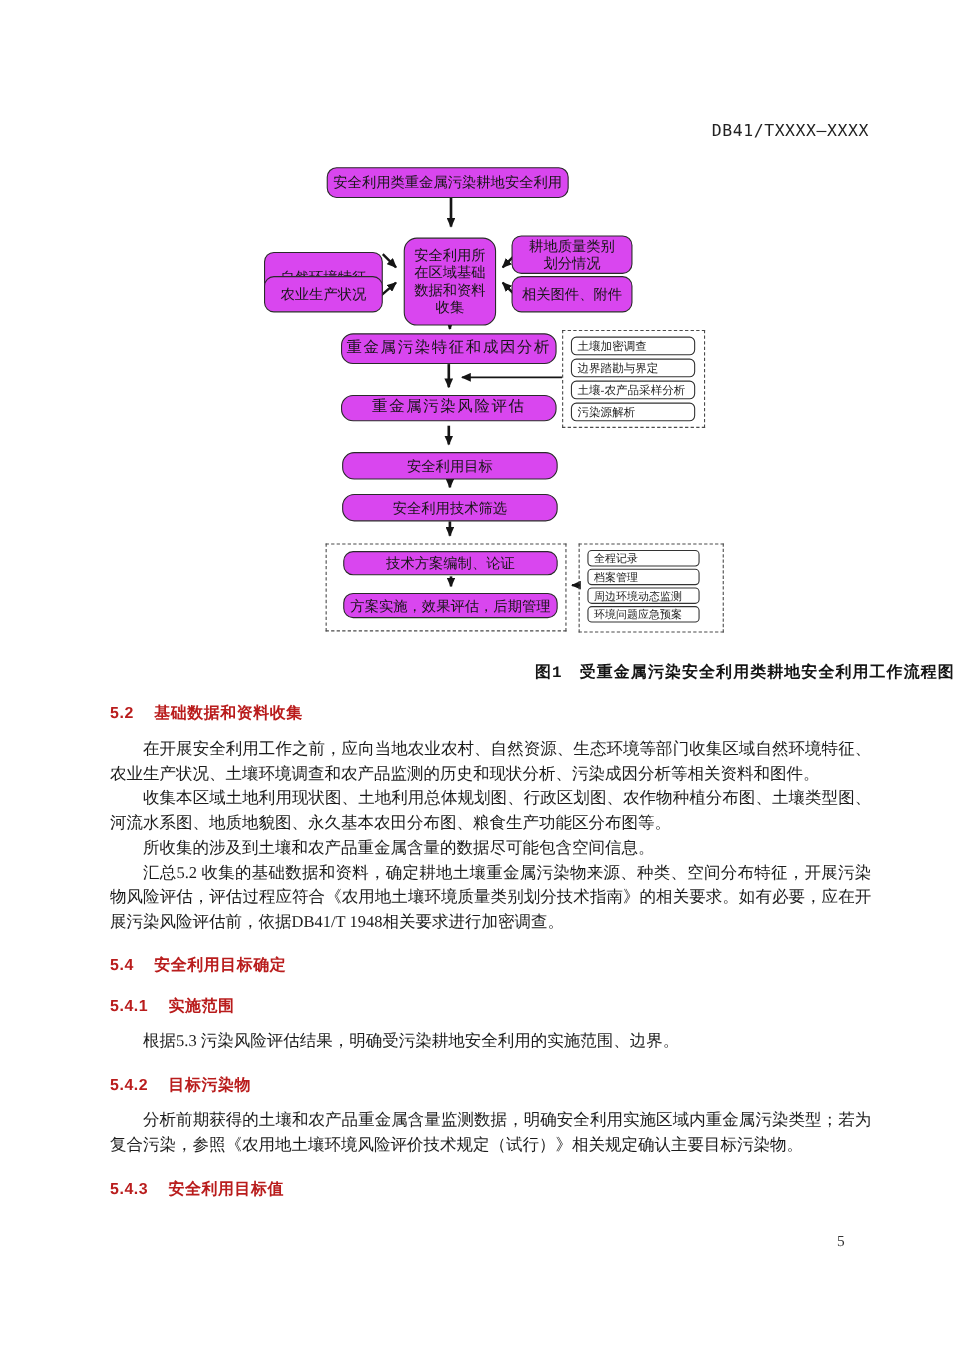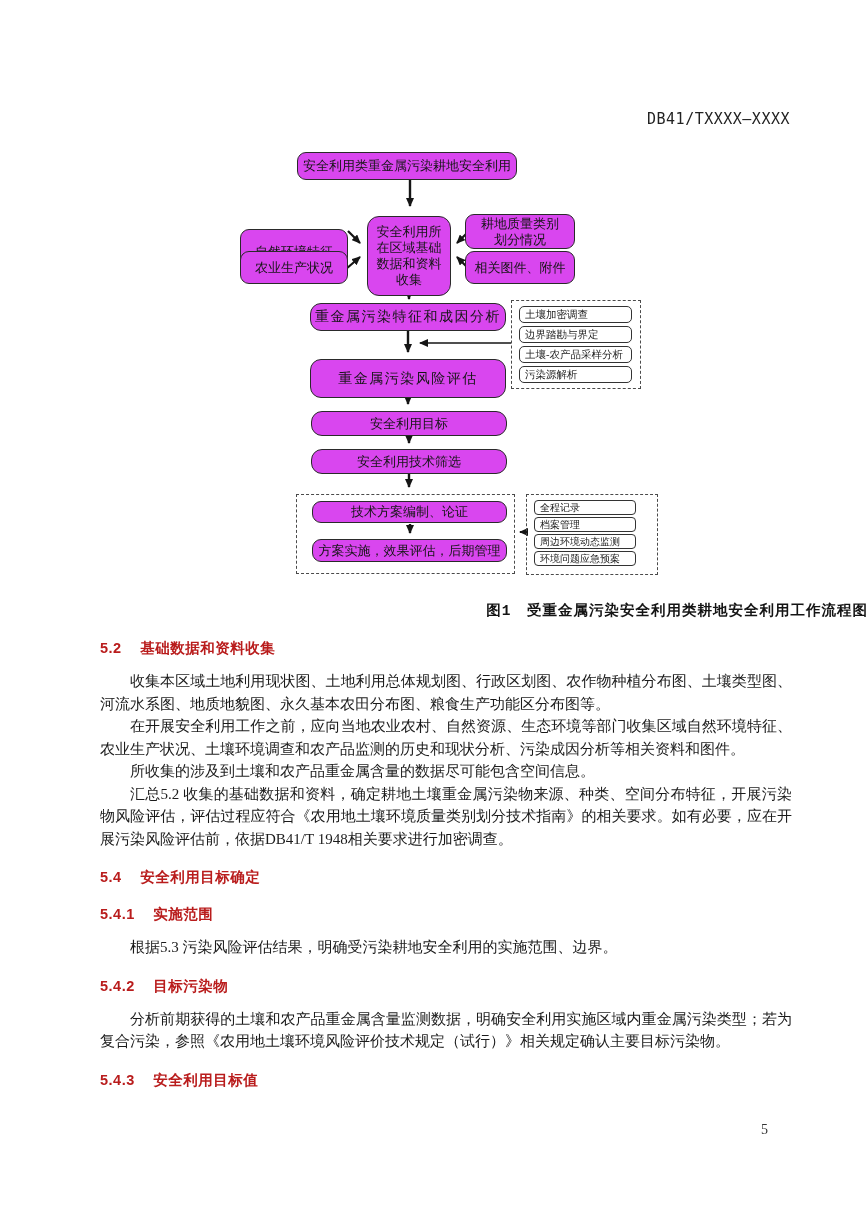--- a/index.html
+++ b/index.html
@@ -97,21 +97,21 @@
   <div class="fc-box" style="left:465px; top:251px; width:110px; height:33px;">相关图件、附件</div>
 
   <div class="fc-box big" style="left:310px; top:303px; width:196px; height:28px;">重金属污染特征和成因分析</div>
 
   <div class="fc-dashed" style="left:511px; top:300px; width:130px; height:89px;"></div>
   <div class="fc-item" style="left:519px; top:306px; width:113px; height:17px;">土壤加密调查</div>
   <div class="fc-item" style="left:519px; top:326px; width:113px; height:17px;">边界踏勘与界定</div>
   <div class="fc-item" style="left:519px; top:346px; width:113px; height:17px;">土壤-农产品采样分析</div>
   <div class="fc-item" style="left:519px; top:366px; width:113px; height:17px;">污染源解析</div>
 
-  <div class="fc-box big" style="left:310px; top:359px; width:196px; height:39px;">重金属污染风险评估</div>
+  <div class="fc-box big" style="left:310px; top:359px; width:196px; height:24px;">重金属污染风险评估</div>
 
   <div class="fc-box" style="left:311px; top:411px; width:196px; height:25px; border-radius:11px;">安全利用目标</div>
 
   <div class="fc-box" style="left:311px; top:449px; width:196px; height:25px; border-radius:11px;">安全利用技术筛选</div>
 
   <div class="fc-dashed" style="left:296px; top:494px; width:219px; height:80px;"></div>
   <div class="fc-box" style="left:312px; top:501px; width:195px; height:22px;">技术方案编制、论证</div>
   <div class="fc-box" style="left:312px; top:539px; width:195px; height:23px;">方案实施，效果评估，后期管理</div>
 
   <div class="fc-dashed" style="left:526px; top:494px; width:132px; height:81px;"></div>
@@ -120,22 +120,22 @@
   <div class="fc-item small" style="left:534px; top:534px; width:102px; height:15px;">周边环境动态监测</div>
   <div class="fc-item small" style="left:534px; top:551px; width:102px; height:15px;">环境问题应急预案</div>
 
   <div class="fig-caption">图1　受重金属污染安全利用类耕地安全利用工作流程图</div>
 
   <div class="content">
     <h2>
       <span class="h-num">5.2</span>
       <span>基础数据和资料收集</span>
     </h2>
+    <p>在开展安全利用工作之前，应向当地农业农村、自然资源、生态环境等部门收集区域自然环境特征、农业生产状况、土壤环境调查和农产品监测的历史和现状分析、污染成因分析等相关资料和图件。</p>
     <p>收集本区域土地利用现状图、土地利用总体规划图、行政区划图、农作物种植分布图、土壤类型图、河流水系图、地质地貌图、永久基本农田分布图、粮食生产功能区分布图等。</p>
-    <p>在开展安全利用工作之前，应向当地农业农村、自然资源、生态环境等部门收集区域自然环境特征、农业生产状况、土壤环境调查和农产品监测的历史和现状分析、污染成因分析等相关资料和图件。</p>
     <p>所收集的涉及到土壤和农产品重金属含量的数据尽可能包含空间信息。</p>
 
     <p>汇总5.2 收集的基础数据和资料，确定耕地土壤重金属污染物来源、种类、空间分布特征，开展污染物风险评估，评估过程应符合《农用地土壤环境质量类别划分技术指南》的相关要求。如有必要，应在开展污染风险评估前，依据DB41/T 1948相关要求进行加密调查。</p>
 
     <h2>
       <span class="h-num">5.4</span>
       <span>安全利用目标确定</span>
     </h2>
 
     <h2>

